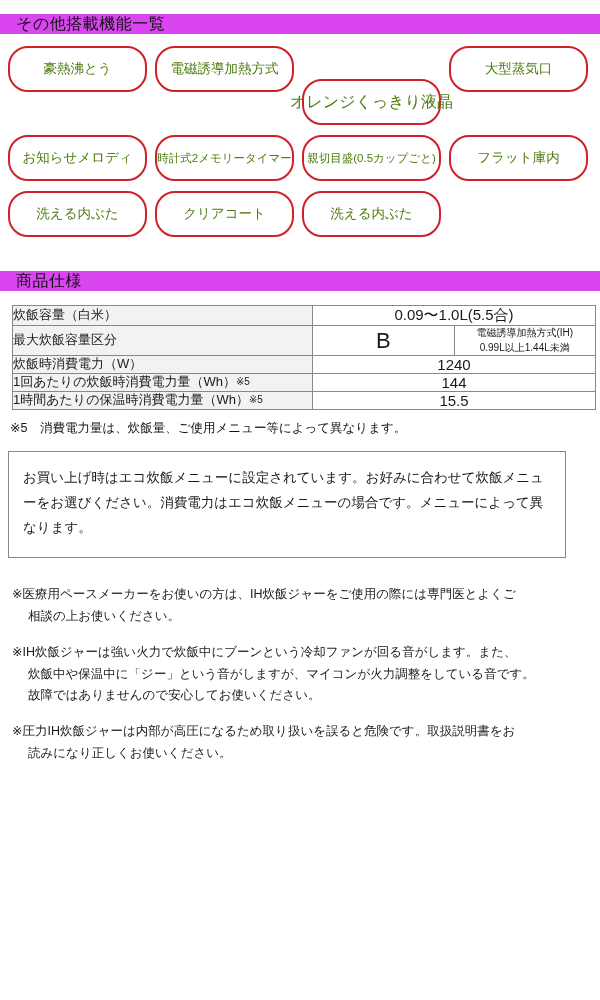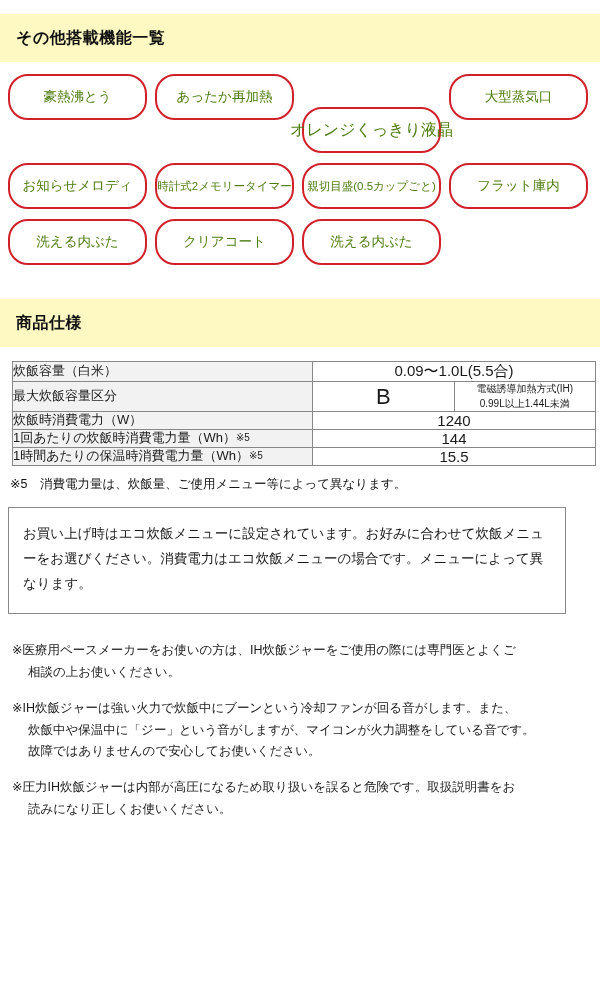--- a/index.html
+++ b/index.html
@@ -12,27 +12,27 @@
   }
   .page {
     width: 600px;
     height: 1000px;
     position: relative;
     overflow: hidden;
   }
 
   
   .section-bar {
-    background: #fef9c3;
-    height: 48px;
+    background: #d946ef;
+    height: 20px;
     display: flex;
     align-items: center;
     padding-left: 16px;
     font-size: 16px;
-    font-weight: bold;
+    font-weight: normal;
     letter-spacing: 0.5px;
     color: #111;
   }
   #features-bar { margin: 14px 0 0 0; }
   #spec-bar { margin: 0; }
 
   
   .pill-wrap {
     padding: 12px 8px 0 8px;
     display: flex;
@@ -128,21 +128,21 @@
 <body>
 
 <div class="page">
 
   <div class="section-bar" id="features-bar">
     <span>その他搭載機能一覧</span>
   </div>
 
   <div class="pill-wrap">
     <div class="pill w1">豪熱沸とう</div>
-    <div class="pill w1">あったか再加熱</div>
+    <div class="pill w1">電磁誘導加熱方式</div>
     <div class="pill w1 sm">オレンジくっきり液晶</div>
     <div class="pill w1">大型蒸気口</div>
     <div class="pill w1">お知らせメロディ</div>
     <div class="pill w1 xs">時計式2メモリータイマー</div>
     <div class="pill w1 xs">親切目盛(0.5カップごと)</div>
     <div class="pill w1">フラット庫内</div>
     <div class="pill w1">洗える内ぶた</div>
     <div class="pill w1">クリアコート</div>
     <div class="pill w1">洗える内ぶた</div>
   </div>

